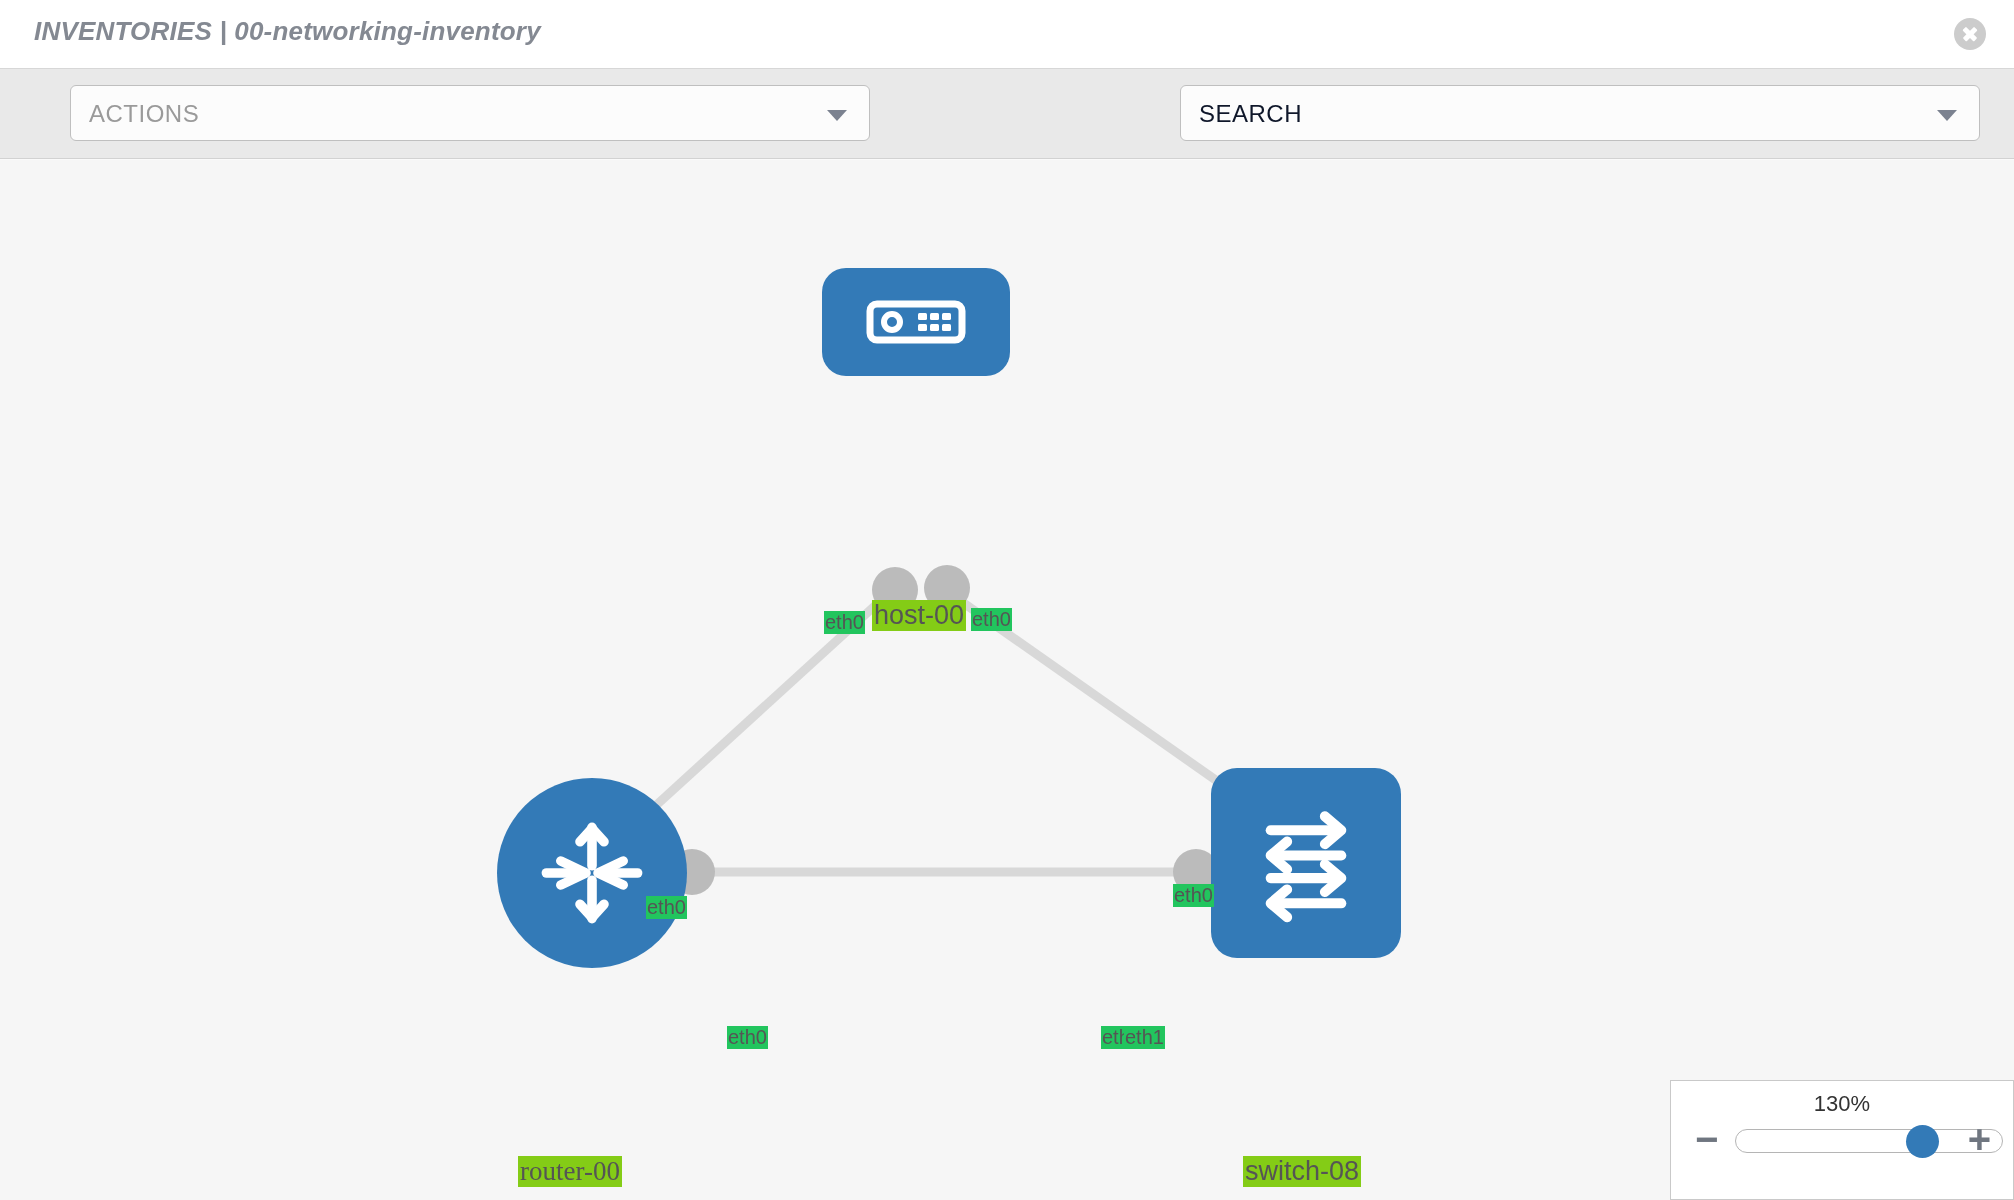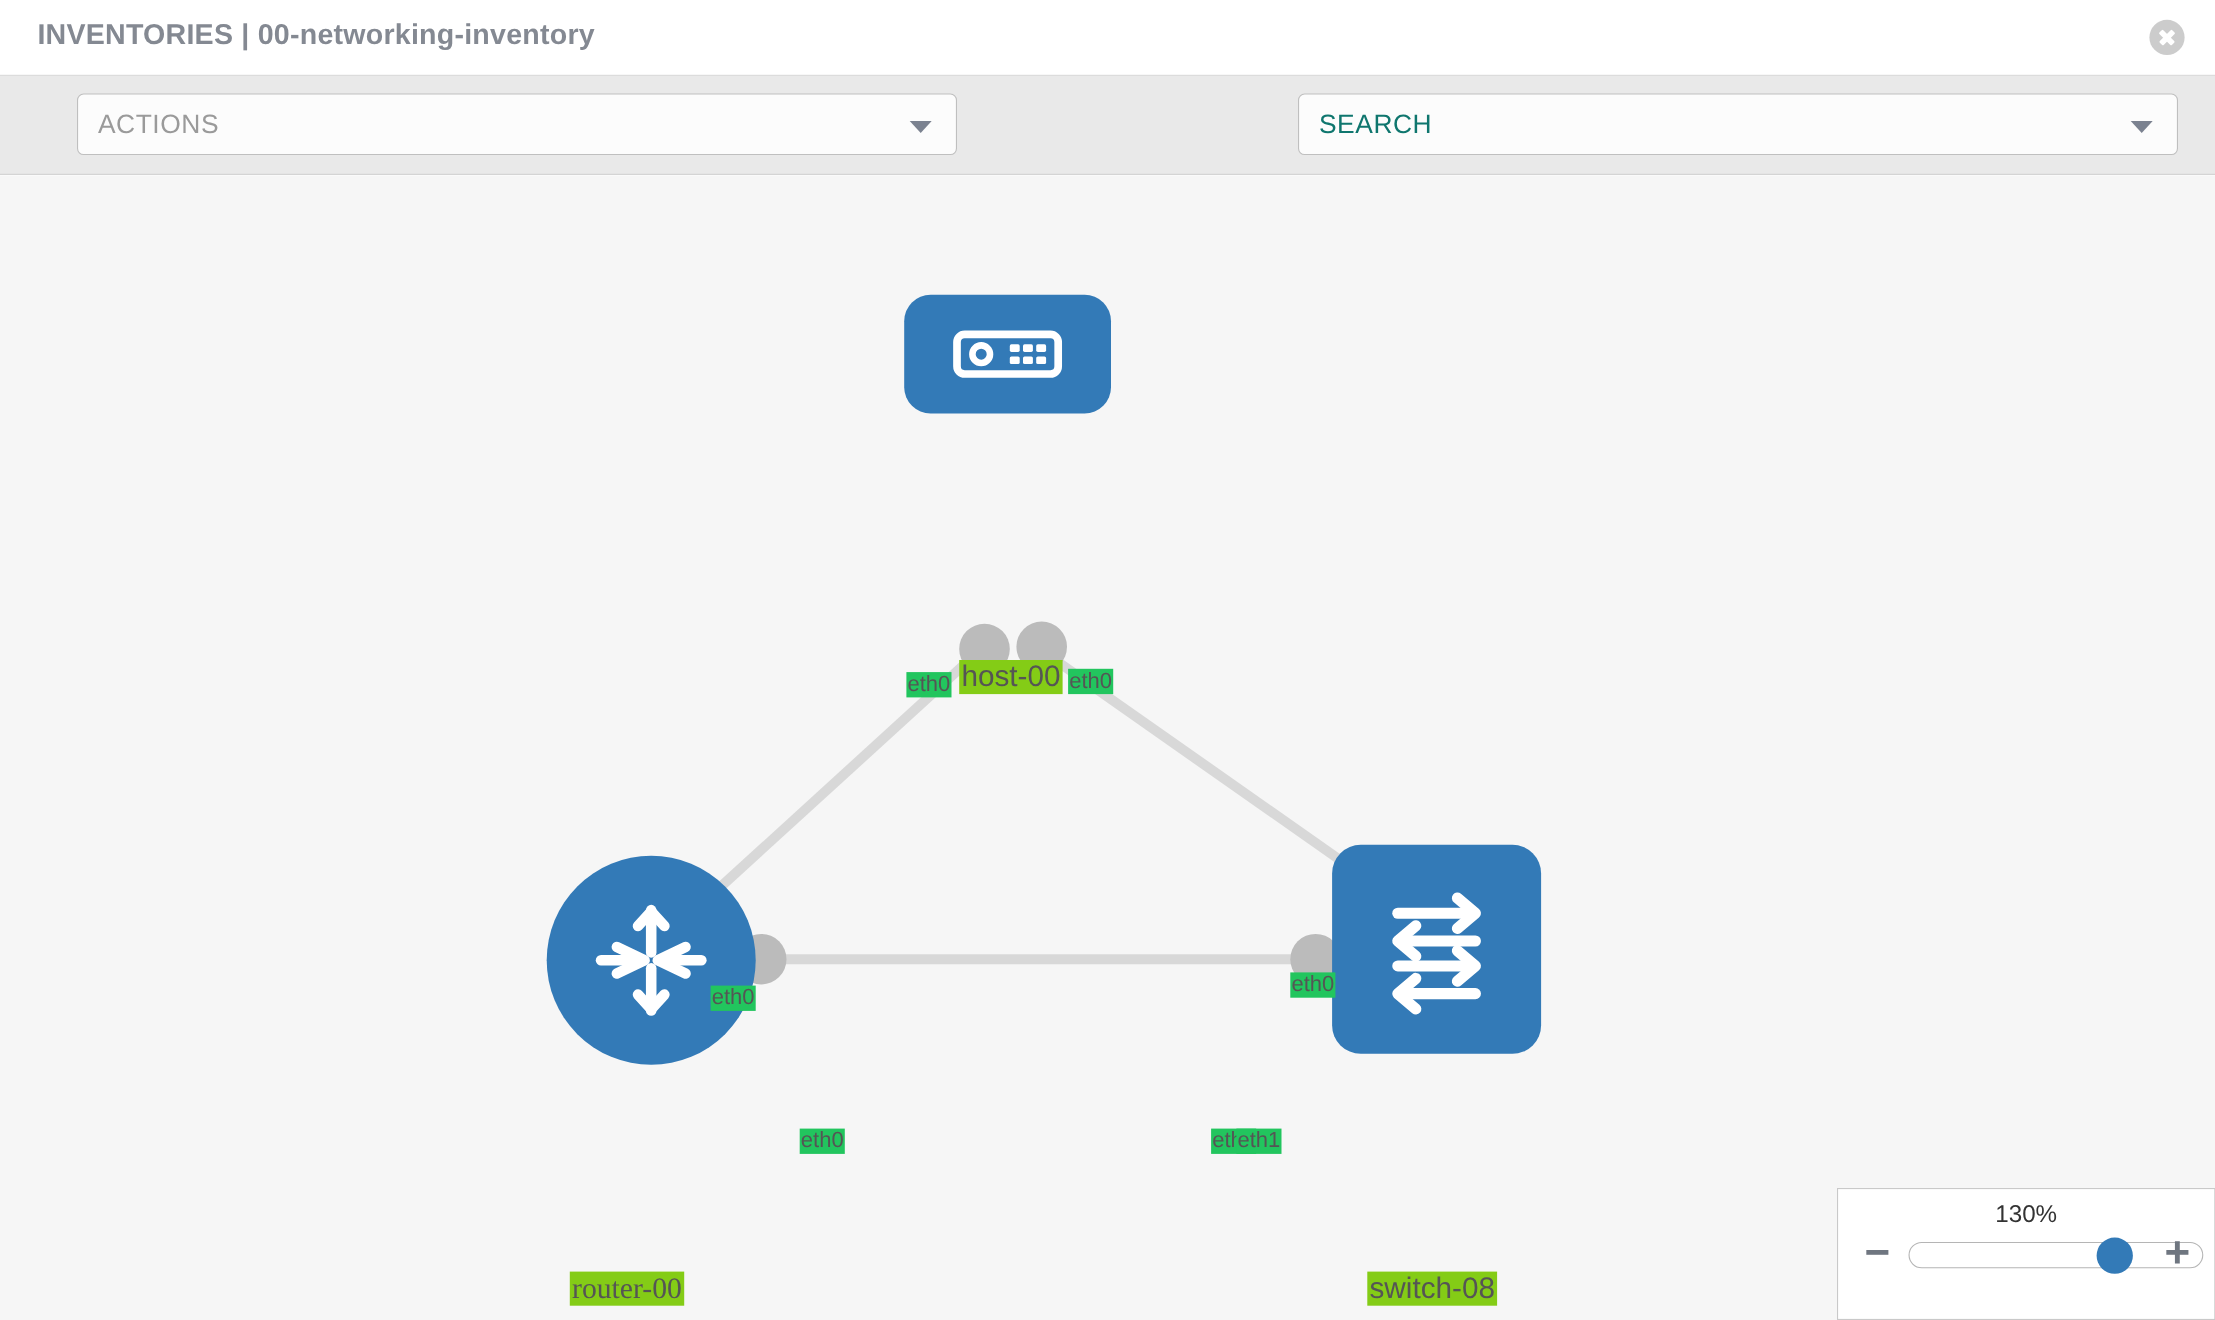--- a/index.html
+++ b/index.html
@@ -11,20 +11,21 @@
     overflow: hidden;
   }
   #app { position: relative; width: 2014px; height: 1200px; background: #fafafa; }
 
   
   .header {
     position: absolute; top: 0; left: 0;
     width: 2014px; height: 69px;
     background: #fff;
     border-bottom: 1px solid #d7d7d7;
+    font-style: italic;
   }
   .header-title {
     position: absolute; left: 34px; top: 16px;
     font-size: 26px; font-weight: bold;
     color: #848992; letter-spacing: 0.2px;
     white-space: nowrap;
   }
   .close-btn {
     position: absolute; right: 28px; top: 18px;
     width: 32px; height: 32px; border-radius: 50%;
@@ -74,21 +75,21 @@
 
   .search-box {
     position: absolute; left: 1180px; top: 16px;
     width: 800px; height: 56px;
     background: #fcfcfc;
     border: 1px solid #bfbfbf; border-radius: 6px;
     cursor: text;
   }
   .search-label {
     position: absolute; left: 18px; top: 14px;
-    font-size: 24px; color: #0f766e; letter-spacing: 0.5px;
+    font-size: 24px; color: #0f172a; letter-spacing: 0.5px;
   }
 
   
   .canvas {
     position: absolute; top: 160px; left: 0;
     width: 2014px; height: 1040px;
     background: #f6f6f6;
     overflow: hidden;
   }
   .topology-svg { position: absolute; left: 0; top: 0; }

